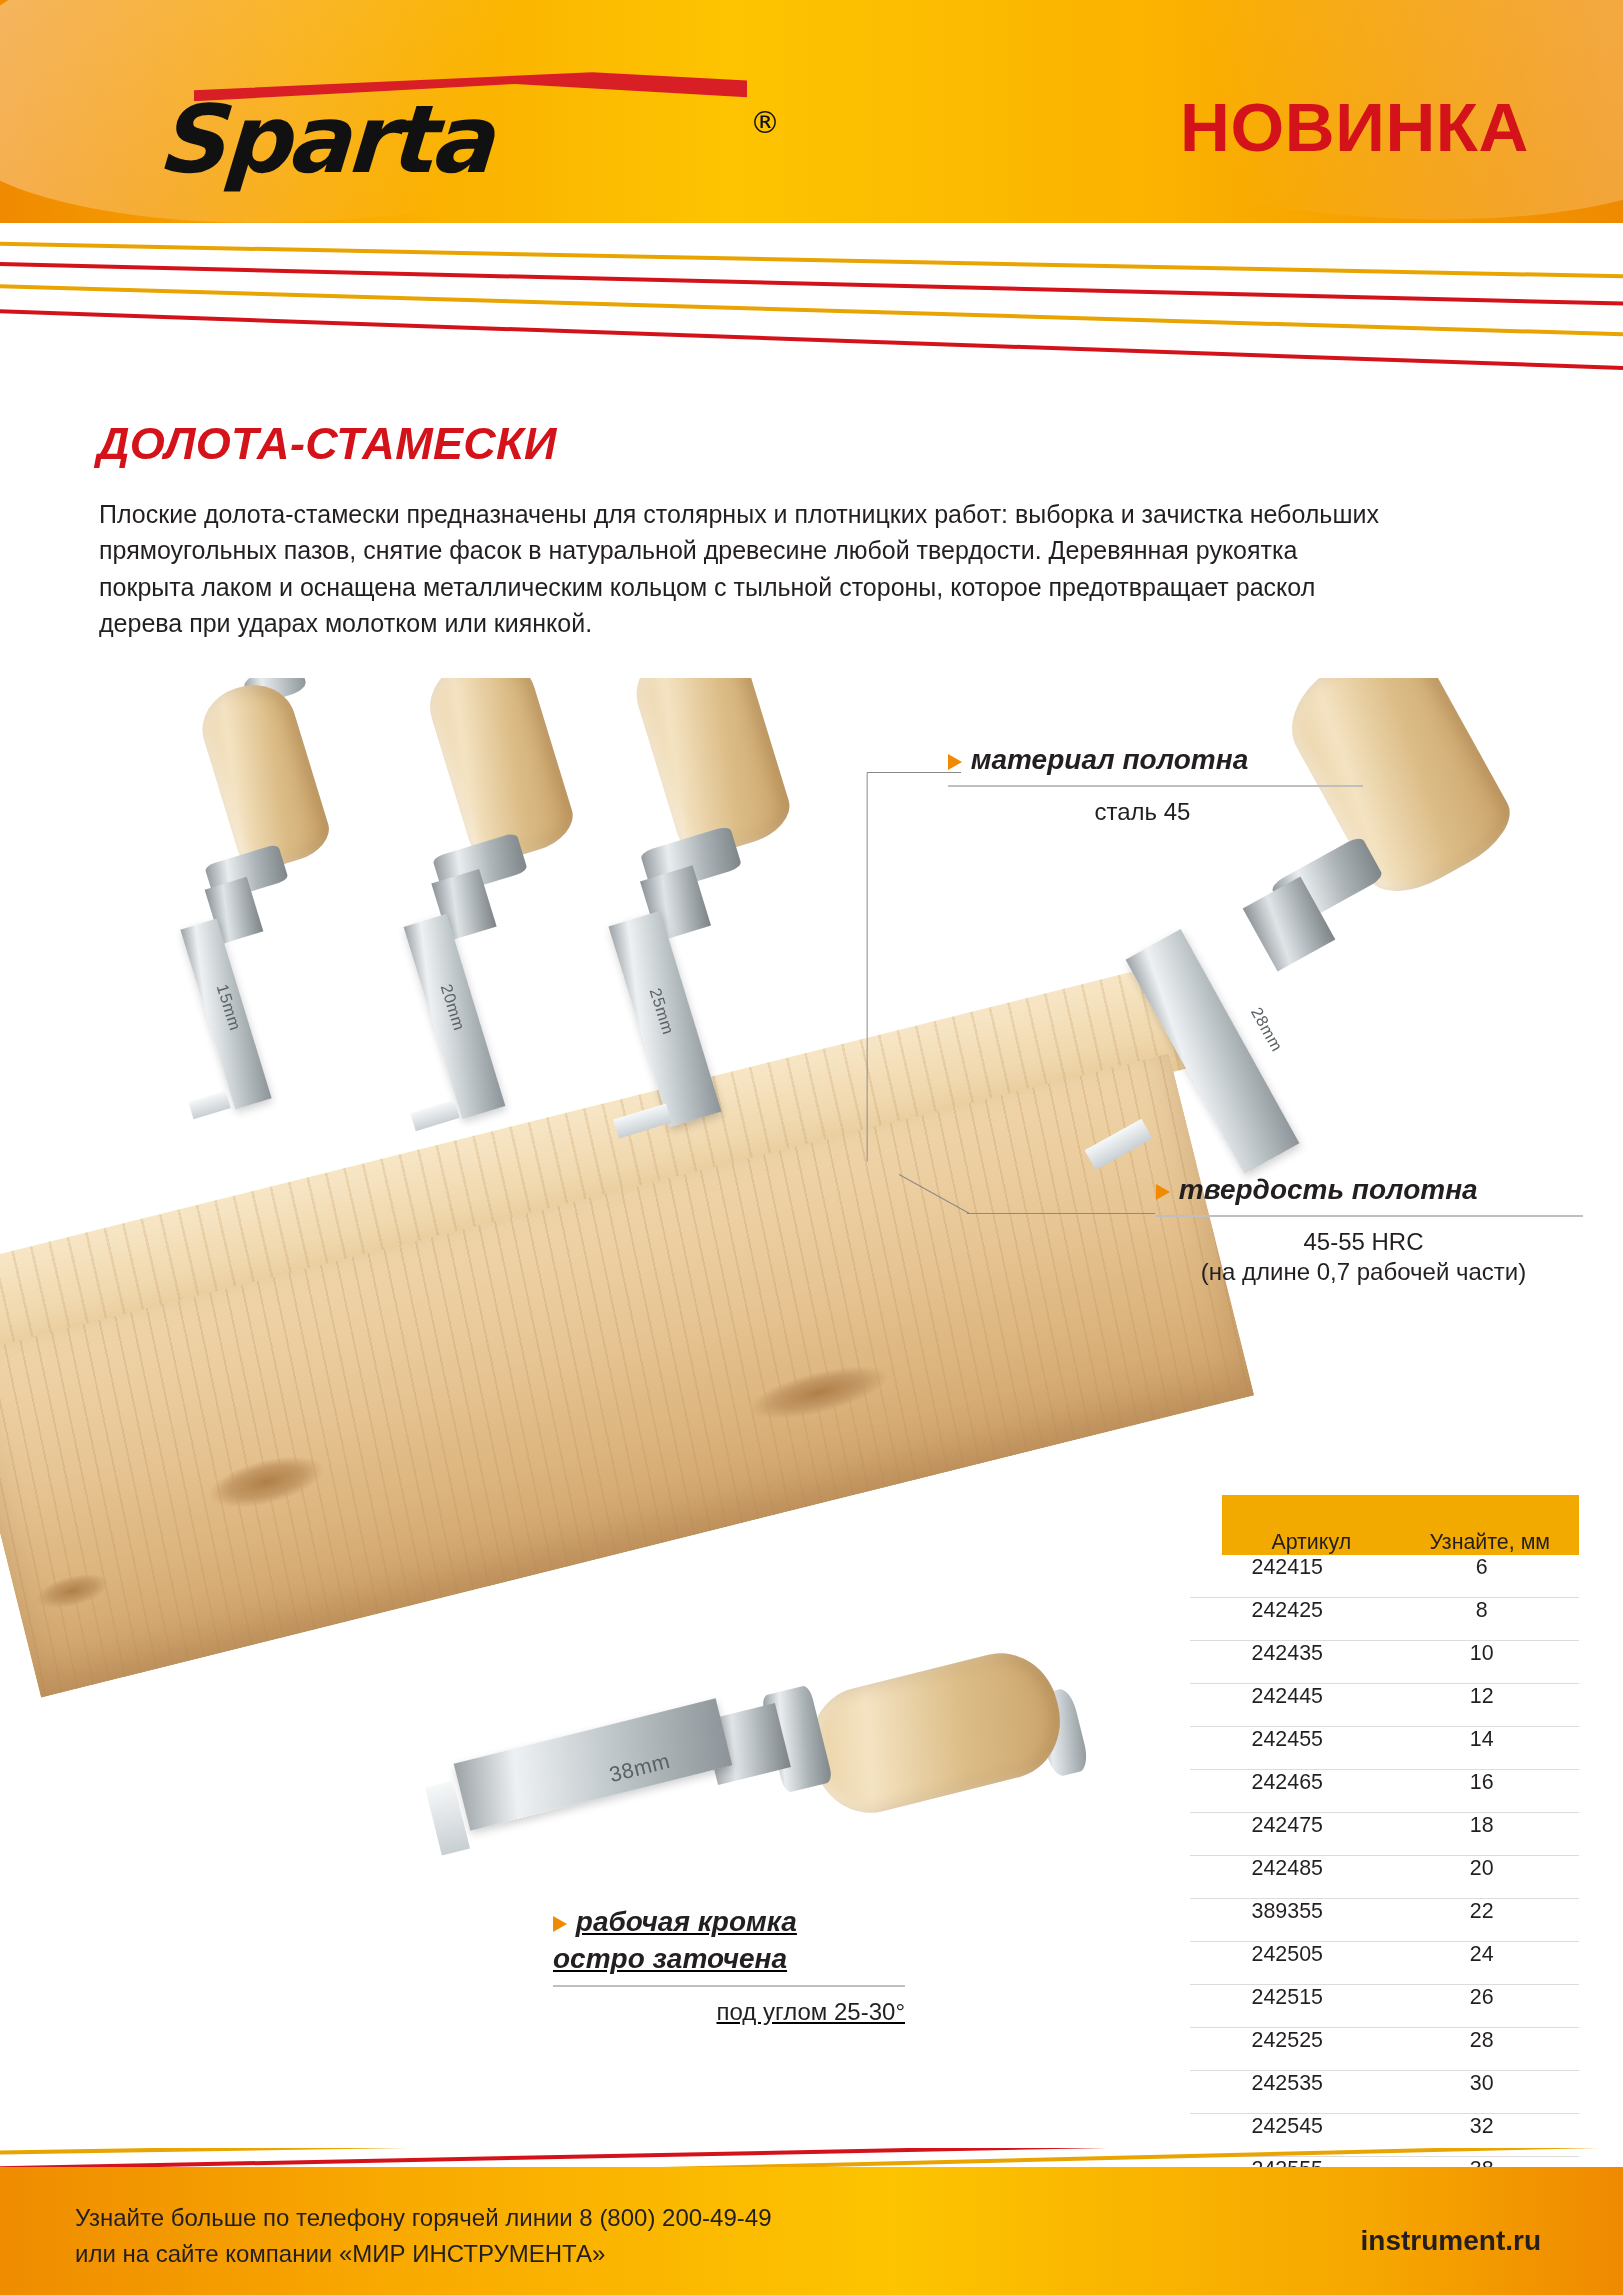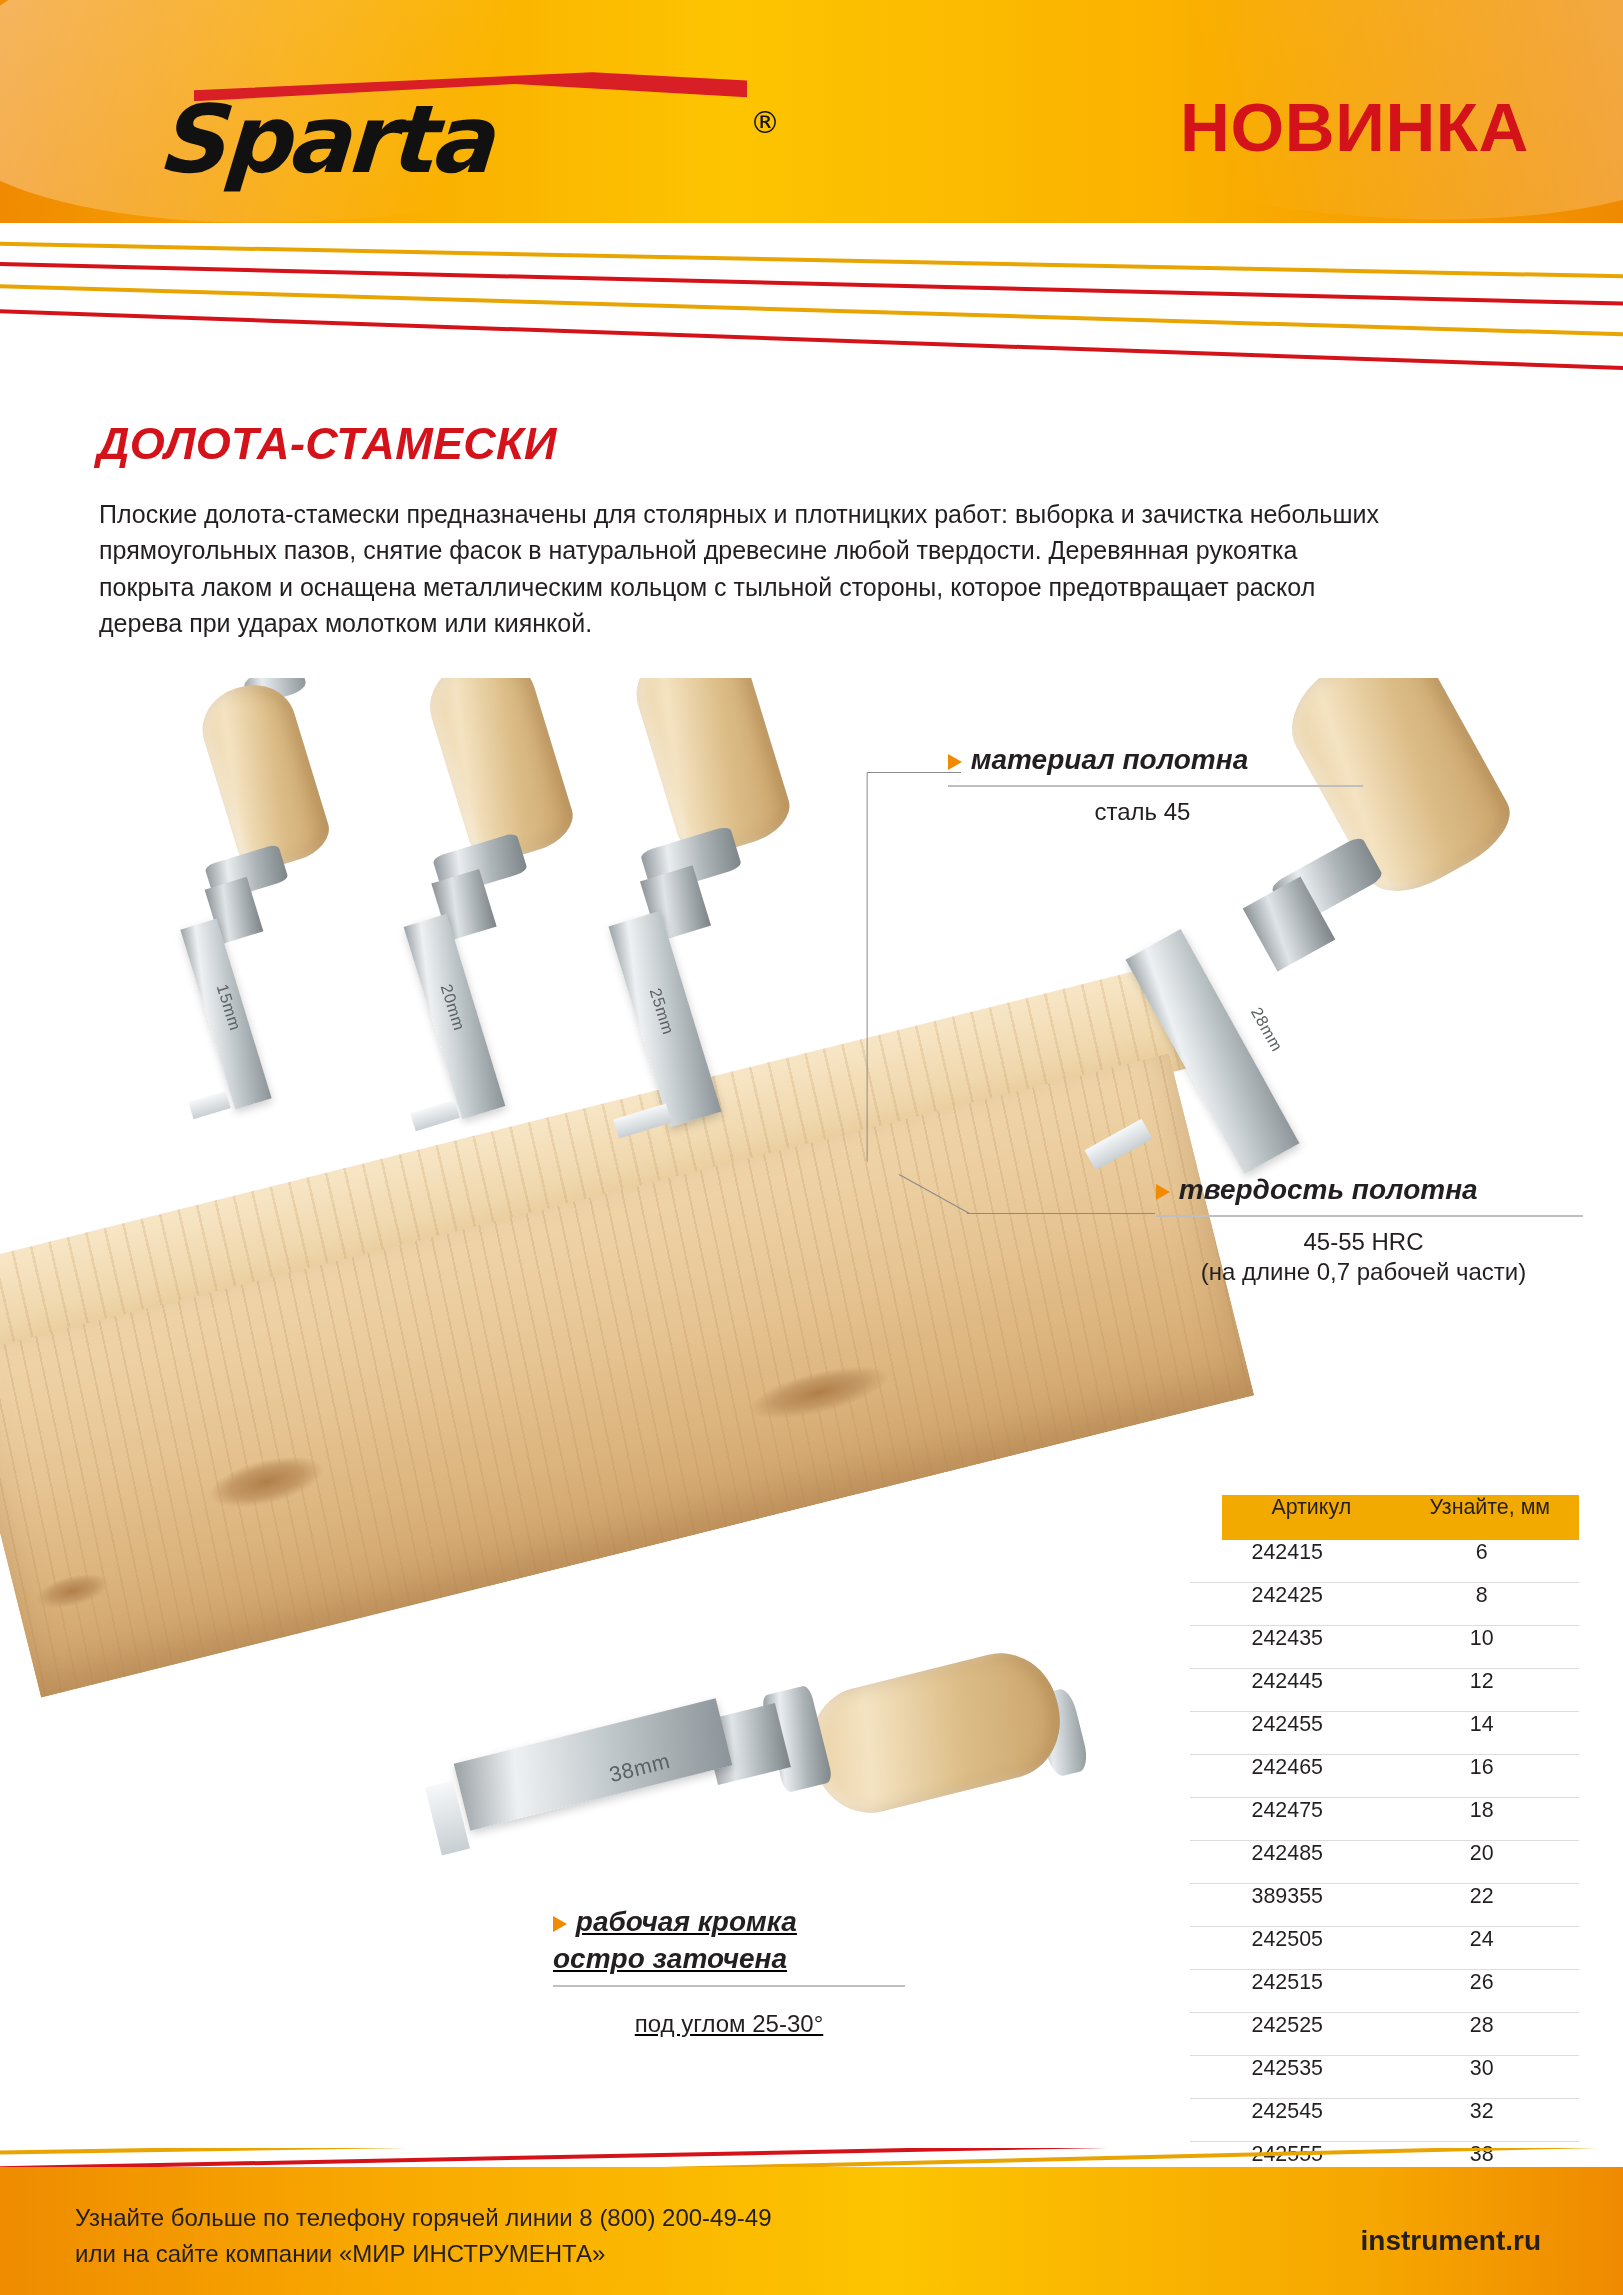--- a/index.html
+++ b/index.html
@@ -160,21 +160,21 @@
   .ul-line{height:1.9px;background:#bfbfbf;}
   .lead-line{position:absolute;background:#8a8a8a;height:1.3px;transform-origin:left center;}
 
   
   .table{
     position:absolute;left:1190px;top:1495px;width:389px;
     font-size:21.4px;color:#231f20;
   }
   .table .thead{
     display:flex;background:#f2a900;color:#231f20;font-size:21.4px;
-    height:45px;align-items:flex-start;margin-left:32px;
+    height:60px;align-items:flex-end;margin-left:32px;
   }
   .table .thead div{flex:1;text-align:center;}
   .table .trow{
     display:flex;height:42px;align-items:flex-start;
     border-bottom:1.3px solid #dcdcdc;
   }
   .table .trow div{flex:1;text-align:center;}
 
   
   .foot-stripes{
@@ -301,21 +301,21 @@
 </div>
 <div class="lead-line" style="left:967px;top:1213px;width:188px;"></div>
 <div class="lead-line" style="left:899px;top:1174px;width:80px;transform:rotate(29deg);"></div>
 
 <div style="position:absolute;left:553px;top:1868px;width:389px;text-decoration:underline;">
   <div class="callout-title" style="white-space:pre-line;line-height:1.3;">
     <span class="arrow"></span><span>рабочая кромка
 остро заточена</span>
   </div>
   <div class="ul-line" style="margin-top:7.5px;width:352px;"></div>
-  <div class="callout-sub" style="margin-top:22px;text-align:center;width:352px;">под углом 25-30°</div>
+  <div class="callout-sub" style="margin-top:10px;text-align:right;width:352px;">под углом 25-30°</div>
 </div>
 
 <div class="table">
   <div class="thead">
     <div>Артикул</div>
     <div>Узнайте, мм</div>
   </div>
 
   <div class="trow">
       <div>242415</div>

